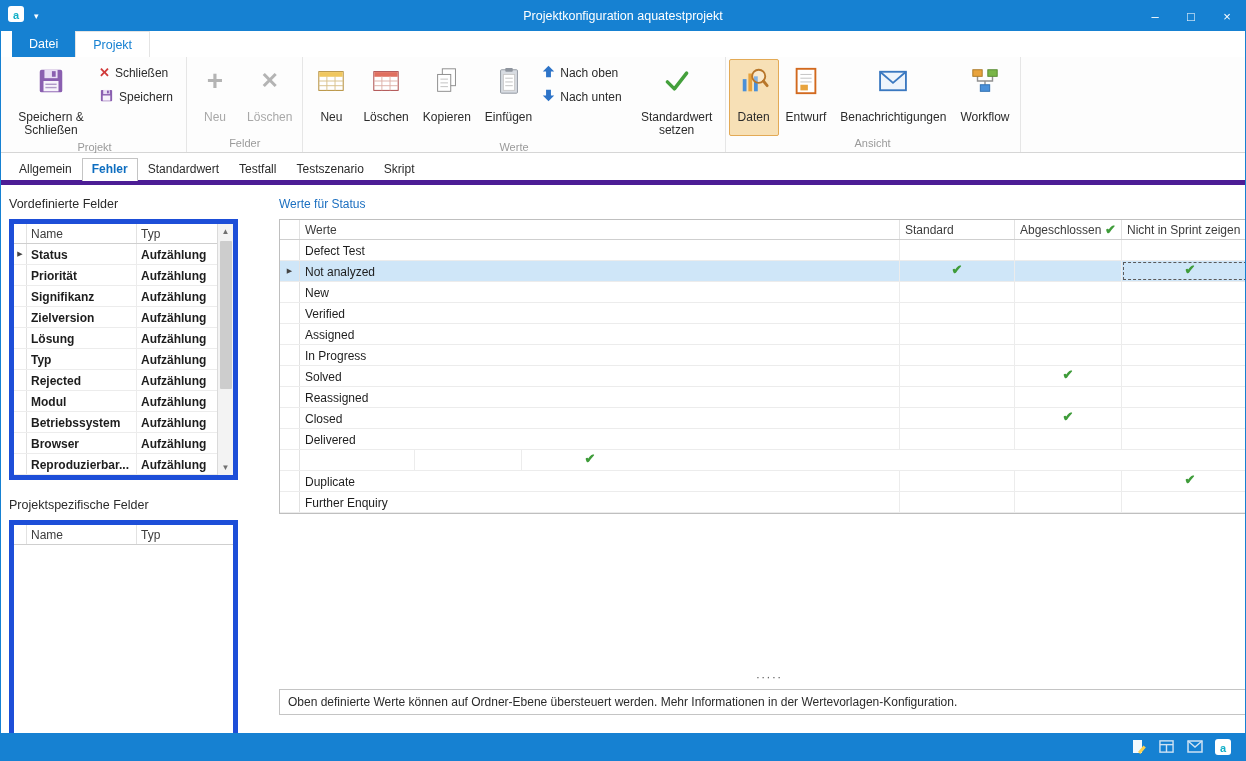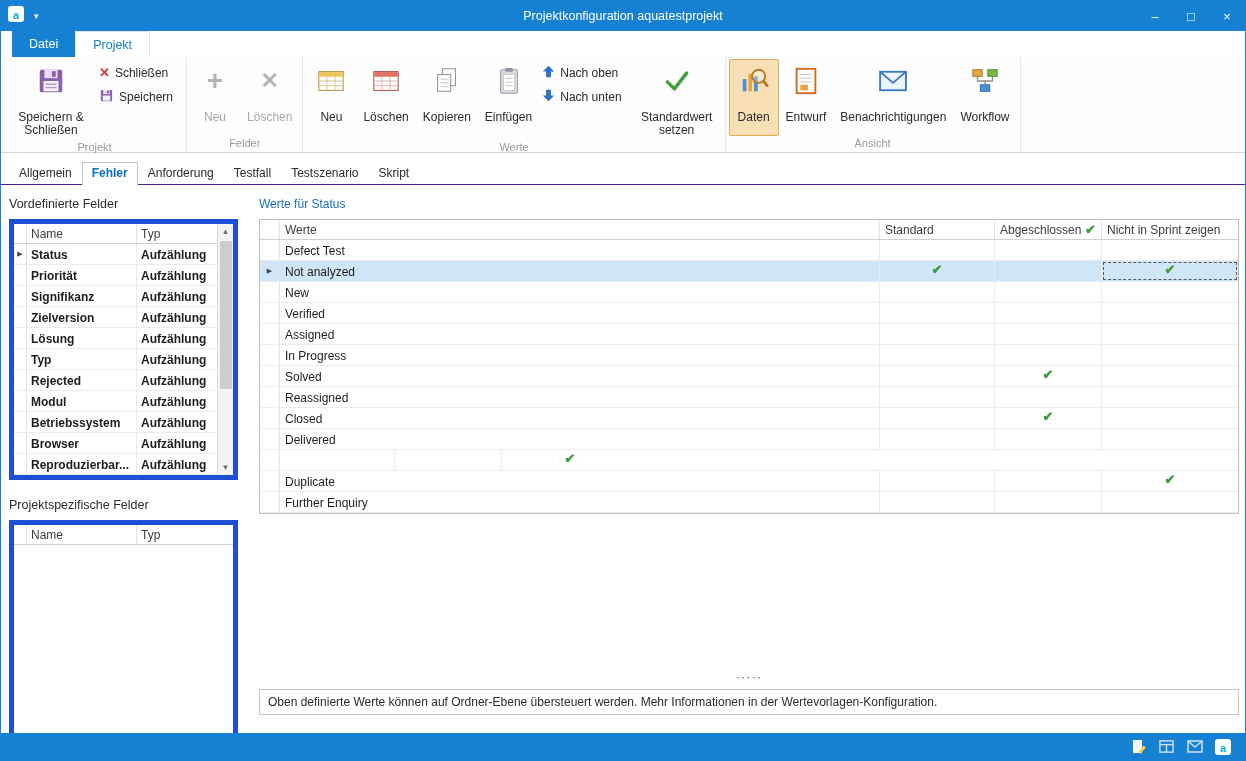--- a/index.html
+++ b/index.html
@@ -34,26 +34,26 @@
   .bigbtn.selected { background:#f7e0b6; border-color:#e3aa56; }
   .smallcol { display:flex; flex-direction:column; justify-content:flex-start; padding-top:4px; gap:4px; }
   .smallbtn { display:flex; align-items:center; gap:5px; font-size:12px; color:#2b2b2b; padding:2px 10px 2px 3px; cursor:default; }
   .redx { color:#d03a3a; font-weight:bold; font-size:13px; }
   .grayx { color:#b4b4b4; font-weight:bold; font-size:22px; }
   .grayplus { color:#b4b4b4; font-weight:bold; font-size:28px; line-height:26px; }
 
   .ribbon-gap { height:10px; background:#fff; flex:0 0 auto; }
 
   
-  .tabstrip { height:22px; flex:0 0 auto; display:flex; align-items:flex-end; padding-left:8px; border-bottom:1px solid #4c1d95; background:#fff; }
+  .tabstrip { height:22px; flex:0 0 auto; display:flex; align-items:flex-end; padding-left:8px; border-bottom:5px solid #4c1d95; background:#fff; }
   .tsitem { font-size:12px; color:#2b2b2b; padding:3px 9px 4px; border:1px solid transparent; border-bottom:none; cursor:default; }
   .tsitem.active { color:#0e6ec0; font-weight:bold; border-color:#c4c4c4; background:#fff; margin-bottom:-1px; padding-bottom:5px; }
 
   
-  .content { flex:1; display:flex; background:#fff; overflow:hidden; }
+  .content { flex:1; display:flex; background:#fff; overflow:hidden;gap:20px; }
   .left-panel { width:247px; flex:0 0 auto; padding:12px 0 0 8px; }
   .panel-label { font-size:12.5px; color:#2b2b2b; height:15px; }
   .lgrid { width:229px; border:5px solid #1d4ed8; margin-top:7px; background:#fff; position:relative; }
   .lg-header { display:flex; height:20px; border-bottom:1px solid #cfcfcf; }
   .lh-ind { width:13px; border-right:1px solid #e2e2e2; }
   .lh-cell { font-size:12px; color:#3c3c3c; padding:3px 4px 0; border-right:1px solid #e2e2e2; }
   .lh-name { width:110px; }
   .lh-typ { flex:1; border-right:none; }
   .lrow { display:flex; height:21px; border-bottom:1px solid #ececec; }
   .lind { width:13px; border-right:1px solid #e2e2e2; font-size:7px; color:#444; display:flex; align-items:center; justify-content:center; }
@@ -308,21 +308,21 @@
       <div class="rg-label">Ansicht</div>
     </div>
 
   </div>
 
   <div class="ribbon-gap"></div>
 
   <div class="tabstrip">
       <div class="tsitem">Allgemein</div>
       <div class="tsitem active">Fehler</div>
-      <div class="tsitem">Anforderung</div>
+      <div class="tsitem">Standardwert</div>
       <div class="tsitem">Testfall</div>
       <div class="tsitem">Testszenario</div>
       <div class="tsitem">Skript</div>
     </div>
 
   <div class="content">
 
     <div class="left-panel">
       <div class="panel-label">Vordefinierte Felder</div>
       <div class="lgrid">

